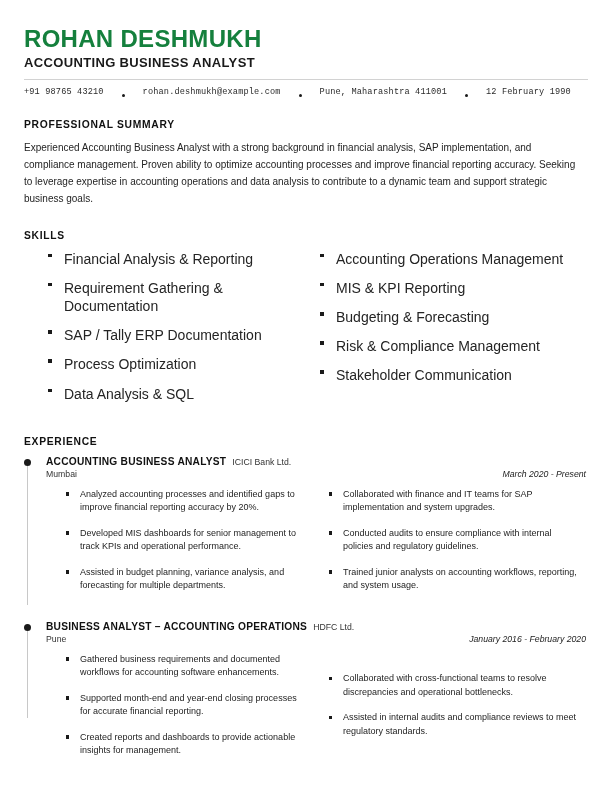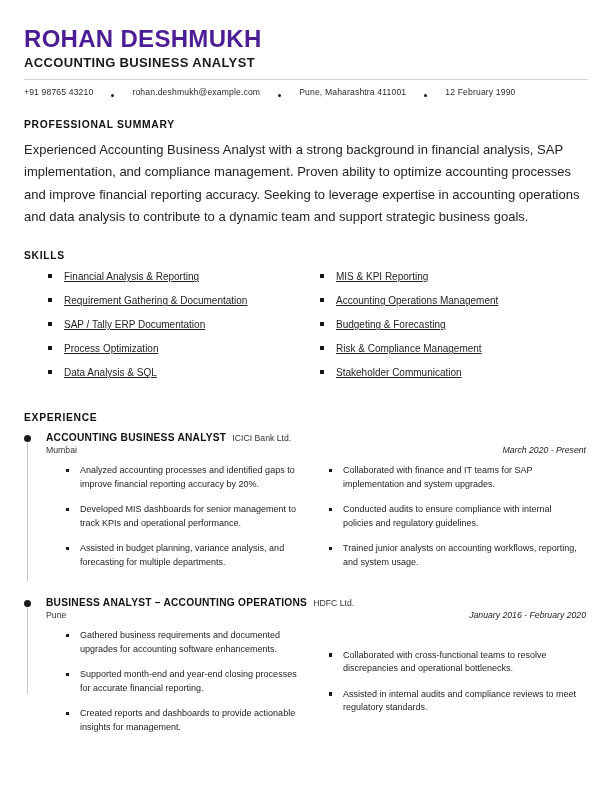--- a/index.html
+++ b/index.html
@@ -22,21 +22,21 @@
     box-sizing: border-box;
     padding: 26px 24px 0 24px;
   }
 
   
   .name {
     font-size: 24px;
     font-weight: bold;
     letter-spacing: 0.3px;
     line-height: 1.08;
-    color: #4c1d95;
+    color: #15803d;
     margin: 0 0 3px 0;
   }
   .role-title {
     font-size: 13px;
     font-weight: bold;
     letter-spacing: 0.35px;
     color: #1a1a1a;
     margin: 0 0 9px 0;
   }
   .divider {
@@ -45,20 +45,21 @@
     width: 100%;
     margin: 0 0 7px 0;
   }
   .contact-row {
     display: flex;
     align-items: flex-end;
     font-size: 8.6px;
     color: #2b2b2b;
     letter-spacing: 0.15px;
     margin-bottom: 2px;
+    font-family: Liberation Mono, monospace;
   }
   .contact-item { white-space: nowrap; }
   .contact-sep {
     display: inline-block;
     width: 3px;
     height: 3px;
     background: #1a1a1a;
     border-radius: 50%;
     margin: 0 18px;
     flex: 0 0 auto;
@@ -67,21 +68,21 @@
   
   .section { margin-top: 22px; }
   .section-title {
     font-size: 10.3px;
     font-weight: bold;
     letter-spacing: 0.7px;
     color: #111111;
     margin: 0 0 9px 0;
   }
   .summary-text {
-    font-size: 13px;
+    font-size: 10px;
     line-height: 1.72;
     color: #242424;
     margin: 0;
     max-width: 556px;
     text-align: left;
   }
 
   
   .skills-grid {
     display: flex;
@@ -89,26 +90,25 @@
     margin-top: 2px;
   }
   .skills-col {
     width: 50%;
     box-sizing: border-box;
   }
   .skills-col.left  { padding-left: 24px; }
   .skills-col.right { padding-left: 14px; }
   .skill-item {
     position: relative;
-    font-size: 10px;
+    font-size: 14px;
     color: #242424;
     line-height: 1.3;
     padding-left: 16px;
     margin-bottom: 11px;
-    text-decoration: underline;
   }
   .skill-item::before {
     content: "";
     position: absolute;
     left: 0;
     top: 4px;
     width: 3.6px;
     height: 3.6px;
     background: #1a1a1a;
   }
@@ -228,22 +228,22 @@
     <div class="section-title">SKILLS</div>
     <div class="skills-grid">
       <div class="skills-col left">
         <div class="skill-item">Financial Analysis &amp; Reporting</div>
         <div class="skill-item">Requirement Gathering &amp; Documentation</div>
         <div class="skill-item">SAP / Tally ERP Documentation</div>
         <div class="skill-item">Process Optimization</div>
         <div class="skill-item">Data Analysis &amp; SQL</div>
       </div>
       <div class="skills-col right">
+        <div class="skill-item">Accounting Operations Management</div>
         <div class="skill-item">MIS &amp; KPI Reporting</div>
-        <div class="skill-item">Accounting Operations Management</div>
         <div class="skill-item">Budgeting &amp; Forecasting</div>
         <div class="skill-item">Risk &amp; Compliance Management</div>
         <div class="skill-item">Stakeholder Communication</div>
       </div>
     </div>
   </div>
 
   <div class="section">
     <div class="section-title">EXPERIENCE</div>
     <div class="experience-list">
@@ -279,21 +279,21 @@
         <div class="job-head">
           <span class="job-title">BUSINESS ANALYST – ACCOUNTING OPERATIONS</span>
           <span class="job-company">HDFC Ltd.</span>
         </div>
         <div class="job-sub">
           <span class="job-location">Pune</span>
           <span class="job-dates">January 2016 - February 2020</span>
         </div>
         <div class="bullets-grid">
           <div class="bullets-col left">
-            <div class="bullet">Gathered business requirements and documented upgrades for accounting software enhancements.</div>
+            <div class="bullet">Gathered business requirements and documented workflows for accounting software enhancements.</div>
             <div class="bullet">Supported month-end and year-end closing processes for accurate financial reporting.</div>
             <div class="bullet">Created reports and dashboards to provide actionable insights for management.</div>
           </div>
           <div class="bullets-col right">
             <div class="bullet">Collaborated with cross-functional teams to resolve discrepancies and operational bottlenecks.</div>
             <div class="bullet">Assisted in internal audits and compliance reviews to meet regulatory standards.</div>
           </div>
         </div>
       </div>
 

